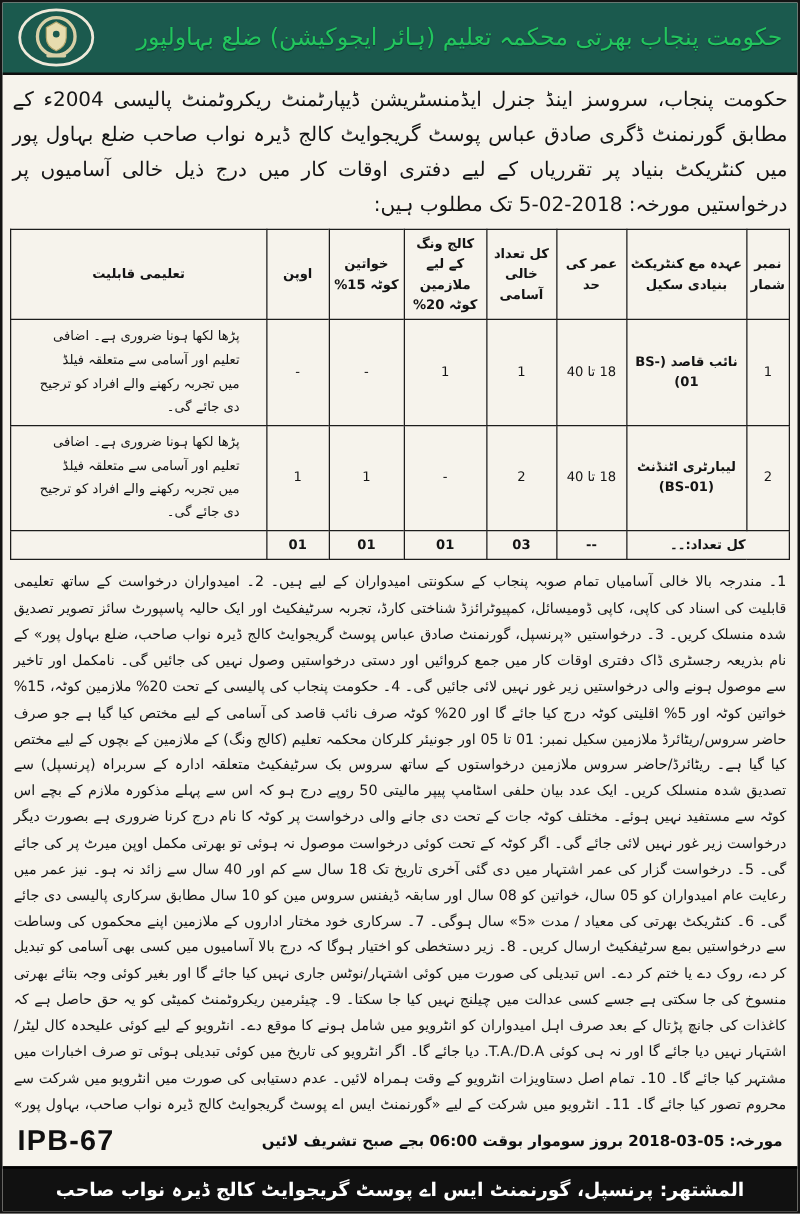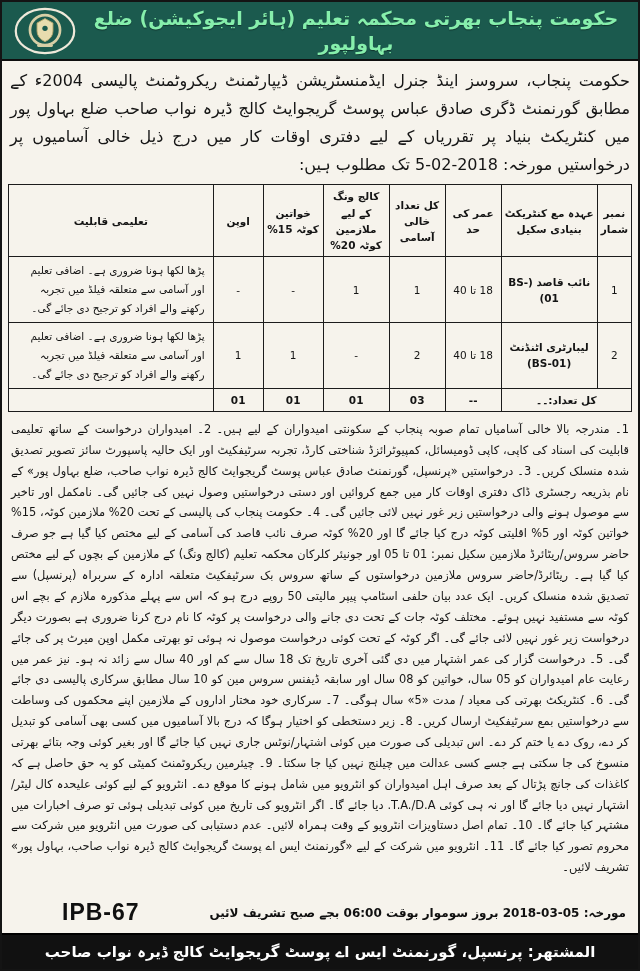--- a/index.html
+++ b/index.html
@@ -13,22 +13,22 @@
   }
 
   
   .topbar {
     flex:0 0 58px; background:#1b5a4e;
     display:flex; align-items:center; gap:10px;
     padding:4px 12px; border-bottom:2px solid #0e0e0e;
   }
   .logo { flex:0 0 auto; display:flex; align-items:center; }
   .title {
-    flex:1; color:#86efac; font-weight:bold; font-size:19px;
-    direction:rtl; text-align:center; line-height:1.3;
+    flex:1; color:#22c55e; font-weight:normal; font-size:19px;
+    direction:rtl; text-align:right; line-height:1.3;
     text-shadow:0 1px 1px rgba(0,0,0,.4);
   }
 
   
   .intro {
     direction:rtl; text-align:justify; color:#151515;
     font-size:16px; line-height:1.75; font-weight:400;
     padding:6px 8px 3px 8px; flex:0 0 auto;
   }
 
@@ -36,41 +36,41 @@
   .vacancy-table {
     width:calc(100% - 12px); margin:2px 6px 4px 6px;
     border-collapse:collapse; direction:rtl; flex:0 0 auto;
   }
   .vacancy-table th, .vacancy-table td {
     border:1.4px solid #1c1c1c; color:#141414;
     font-size:10.5px; text-align:center; vertical-align:middle;
     padding:3px 3px; line-height:1.55;
   }
   .vacancy-table th { font-weight:bold; height:56px; }
-  .vacancy-table td.qual { text-align:right; padding:4px 8px; line-height:1.8; }
+  .vacancy-table td.qual { text-align:right; padding:4px 21px; line-height:1.8; }
   .vacancy-table td.post-cell { font-weight:bold; }
   .vacancy-table tr.data-row td { height:58px; }
   .vacancy-table tr.total-row td { height:22px; font-weight:bold;margin-top:20px; }
   .total-label { font-weight:bold; text-align:center; }
 
   
   .rules { flex:1 1 auto; padding:3px 9px 0 9px; direction:rtl; overflow:hidden; }
   .rules-title { font-weight:bold; font-size:13px; color:#101010; margin-bottom:3px; }
   .rules-text {
     text-align:justify; font-size:11.4px; line-height:1.83; color:#161616;
   }
 
   
   .bottom-line {
     flex:0 0 auto; display:flex; align-items:center;
     justify-content:space-between; padding:3px 12px 7px 12px;
   }
   .ipb {
     font-family:"Liberation Sans", sans-serif;
-    font-size:23px; font-weight:bold; letter-spacing:1px; color:#101010;margin-left:48px;
+    font-size:23px; font-weight:bold; letter-spacing:1px; color:#101010;
   }
   .date-line { direction:rtl; font-weight:bold; font-size:12px; color:#101010; }
 
   
   .footer-bar {
     flex:0 0 36px; background:#111111; color:#ffffff;
     display:flex; align-items:center; justify-content:center;
     direction:rtl; font-size:15px; font-weight:bold;
     border-top:2px solid #000;
   }

